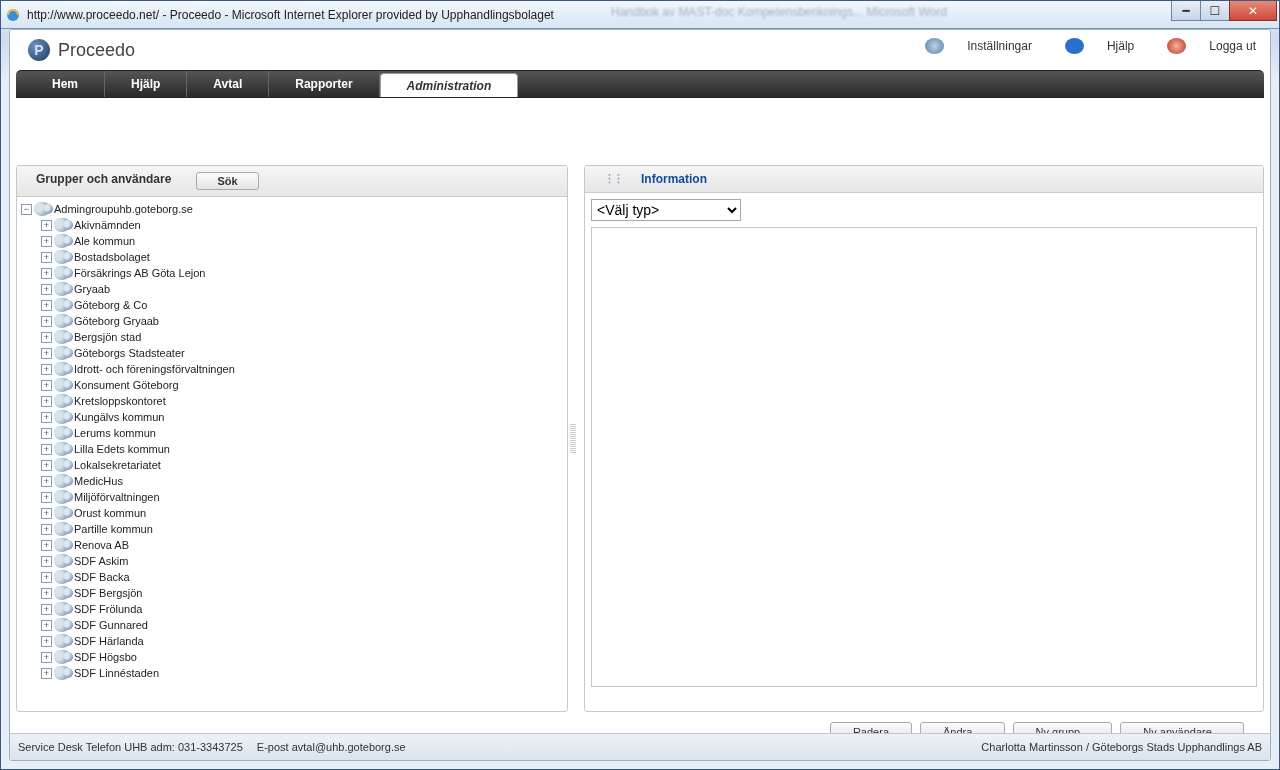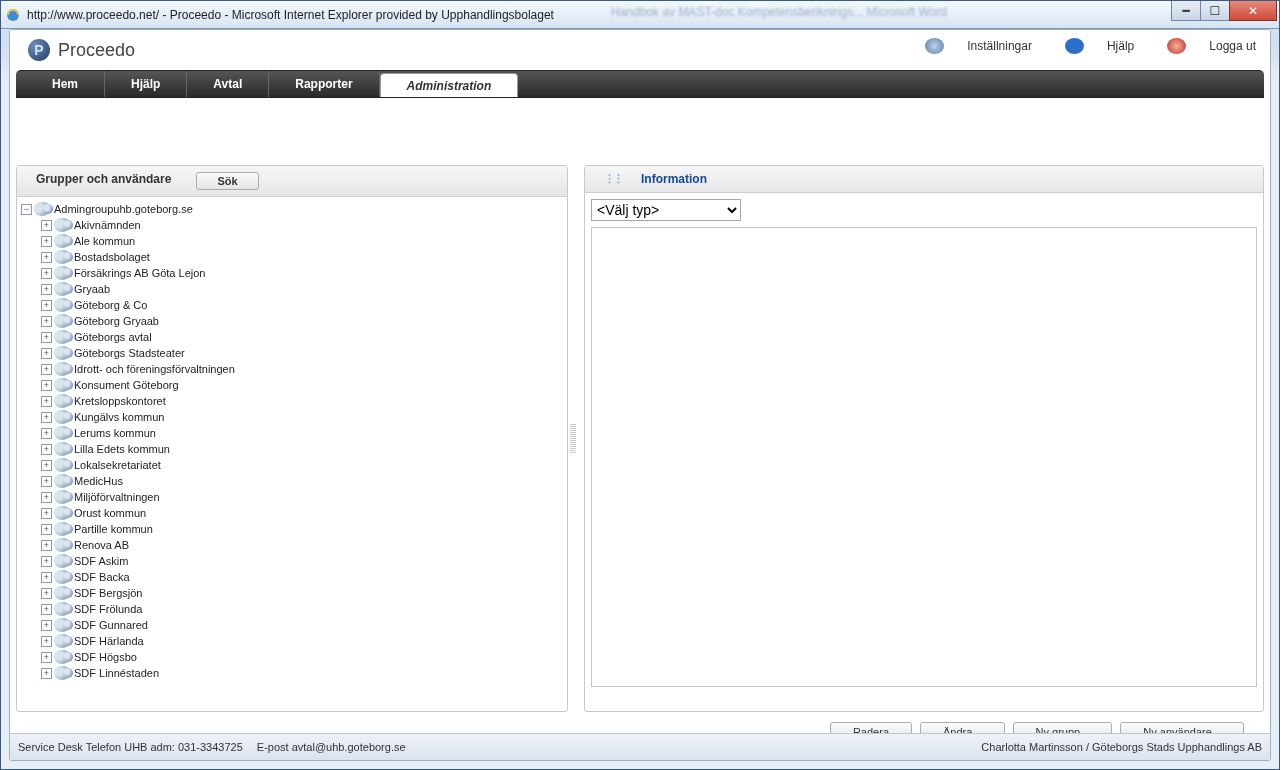--- a/index.html
+++ b/index.html
@@ -319,21 +319,21 @@
                 <span>Göteborg &amp; Co</span>
               </div>
               <div class="node child">
                 <span class="exp">+</span>
                 <span class="grp-icon"></span>
                 <span>Göteborg Gryaab</span>
               </div>
               <div class="node child">
                 <span class="exp">+</span>
                 <span class="grp-icon"></span>
-                <span>Göteborgs avtal</span>
+                <span>Bergsjön stad</span>
               </div>
               <div class="node child">
                 <span class="exp">+</span>
                 <span class="grp-icon"></span>
                 <span>Göteborgs Stadsteater</span>
               </div>
               <div class="node child">
                 <span class="exp">+</span>
                 <span class="grp-icon"></span>
                 <span>Idrott- och föreningsförvaltningen</span>

